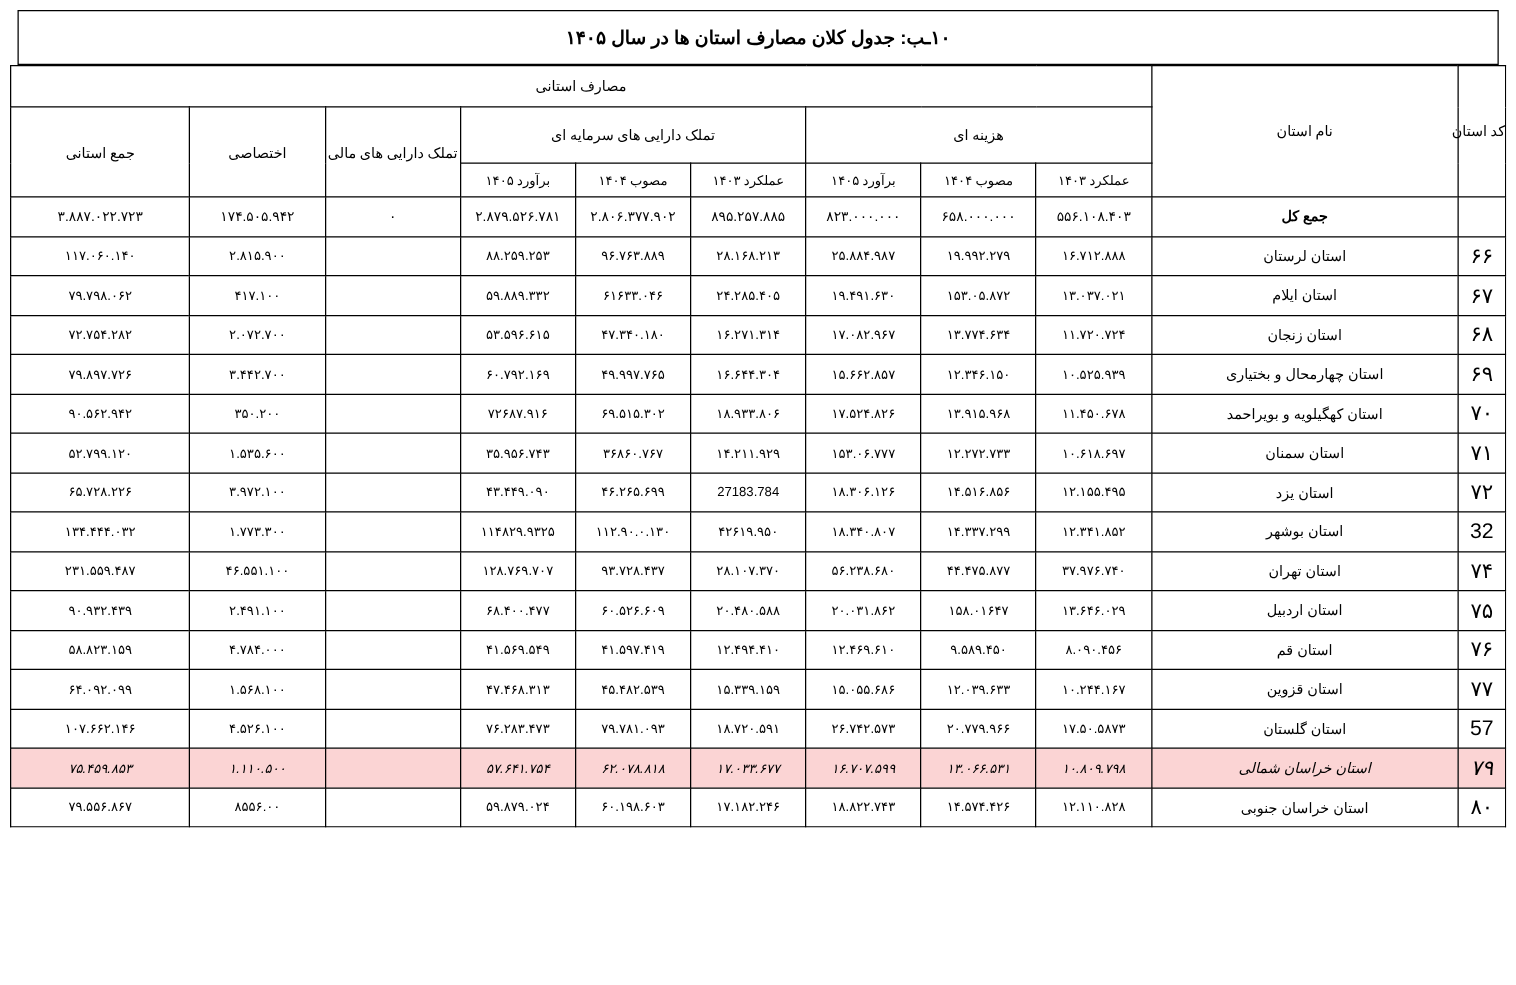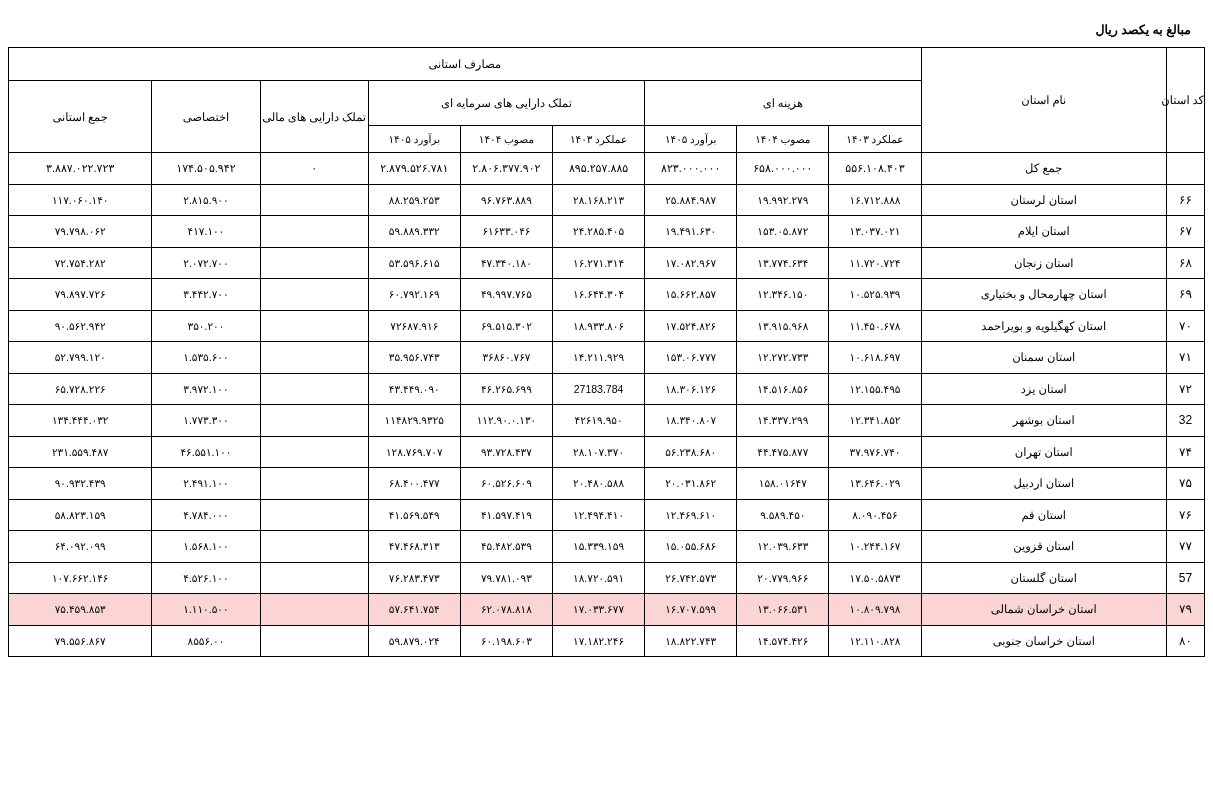--- a/index.html
+++ b/index.html
@@ -73,42 +73,45 @@
   .h-row1 th { height: 32px; }
   .h-row2 th { height: 44px; margin-top: 25px; }
   .h-row3 th { height: 26px; font-size: 10.5px; }
   tbody td { height: 30.5px; }
 
   .row-total td {
     font-weight: bold;
     font-size: 11px;
   }
   .row-total td.name {
-    font-weight: normal;
+    font-weight: bold;
   }
   td.name {
     text-align: center;
     font-size: 11.5px;
   }
   td.code {
-    font-size: 12px;
+    font-size: 17px;
   }
   .highlight td {
     background: #fbd4d4;
+    font-style: italic;
   }
 
   
 </style>
 </head>
 <body>
 
 <div class="page">
 
-
-  <div class="units-note">مبالغ به یکصد ریال</div>
+  <div class="title-banner">
+    <div class="title-text">۱۰ـب: جدول کلان مصارف استان ها در سال ۱۴۰۵</div>
+  </div>
+
 
   <div class="tbl-wrap">
     <table class="main">
       <colgroup>
         <col style="width:38px">
         <col style="width:245px">
         <col style="width:92px">
         <col style="width:92px">
         <col style="width:92px">
         <col style="width:92px">

